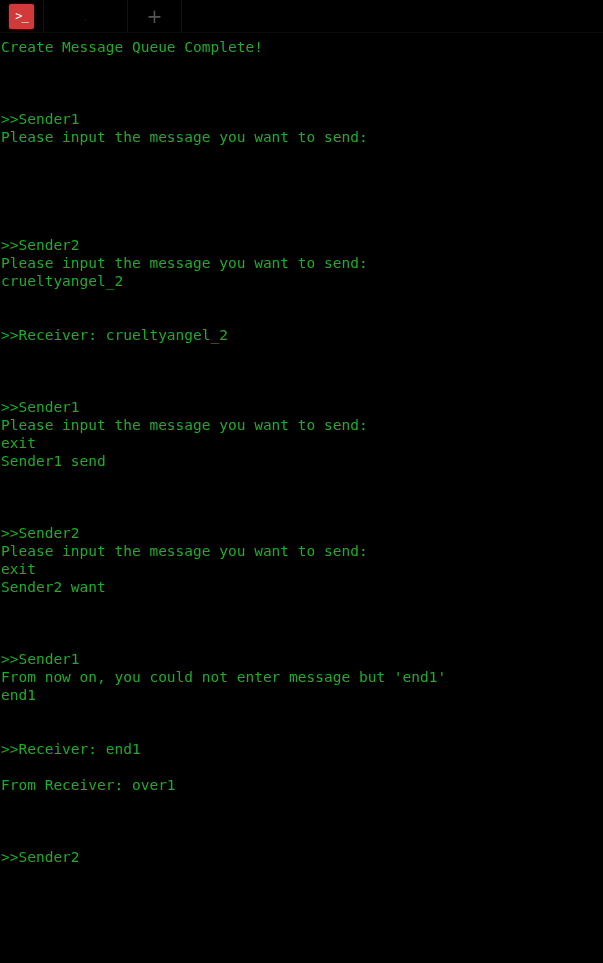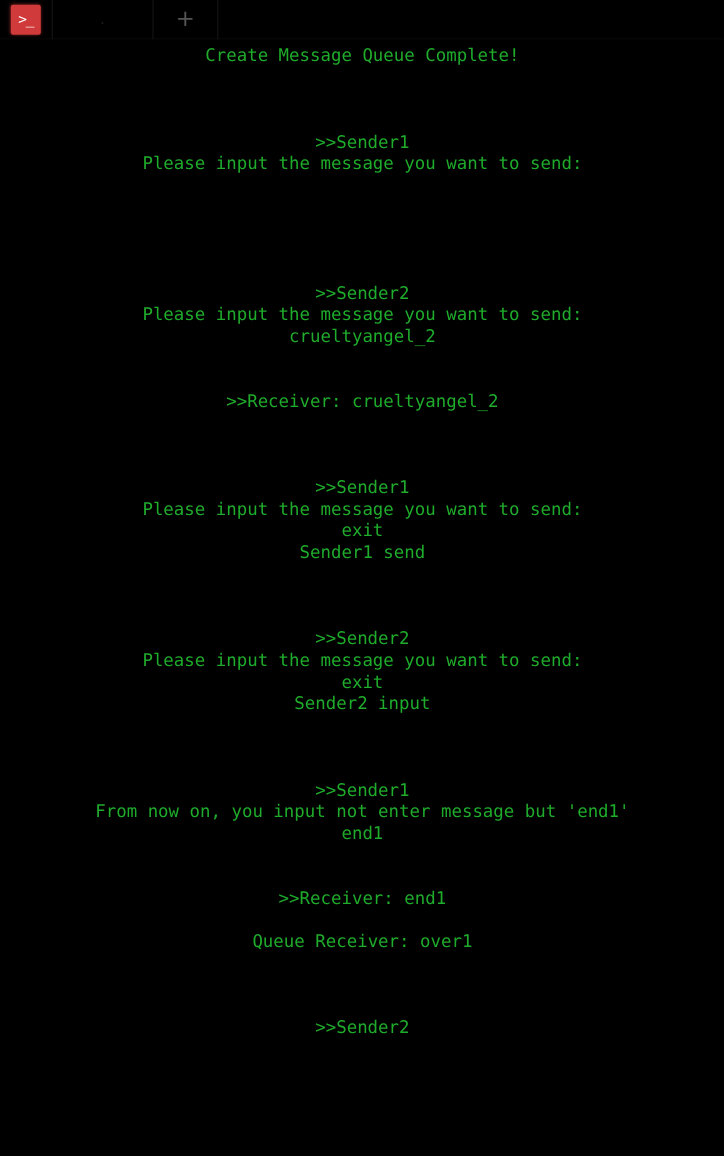--- a/index.html
+++ b/index.html
@@ -113,21 +113,20 @@
 
   .term-line {
     height: 18px;
     line-height: 18px;
     font-size: 14.5px;
     font-family: "DejaVu Sans Mono", "Liberation Mono", monospace;
     color: #1fab2b;
     white-space: pre;
     padding-left: 1px;
     letter-spacing: 0px;
-    text-align: center;
   }
 
   .term-line.blank {
     color: transparent;
   }
 </style>
 </head>
 <body>
 
 <div id="app">
@@ -176,32 +175,32 @@
         <div class="term-line">&gt;&gt;Sender1</div>
         <div class="term-line">Please input the message you want to send:</div>
         <div class="term-line">exit</div>
         <div class="term-line">Sender1 send</div>
         <div class="term-line blank">&nbsp;</div>
         <div class="term-line blank">&nbsp;</div>
         <div class="term-line blank">&nbsp;</div>
         <div class="term-line">&gt;&gt;Sender2</div>
         <div class="term-line">Please input the message you want to send:</div>
         <div class="term-line">exit</div>
-        <div class="term-line">Sender2 input</div>
+        <div class="term-line">Sender2 want</div>
         <div class="term-line blank">&nbsp;</div>
         <div class="term-line blank">&nbsp;</div>
         <div class="term-line blank">&nbsp;</div>
         <div class="term-line">&gt;&gt;Sender1</div>
-        <div class="term-line">From now on, you input not enter message but 'end1'</div>
+        <div class="term-line">From now on, you could not enter message but 'end1'</div>
         <div class="term-line">end1</div>
         <div class="term-line blank">&nbsp;</div>
         <div class="term-line blank">&nbsp;</div>
         <div class="term-line">&gt;&gt;Receiver: end1</div>
         <div class="term-line blank">&nbsp;</div>
-        <div class="term-line">Queue Receiver: over1</div>
+        <div class="term-line">From Receiver: over1</div>
         <div class="term-line blank">&nbsp;</div>
         <div class="term-line blank">&nbsp;</div>
         <div class="term-line blank">&nbsp;</div>
         <div class="term-line">&gt;&gt;Sender2</div>
         <div class="term-line blank">&nbsp;</div>
         <div class="term-line blank">&nbsp;</div>
       </div>
 
   </div>
 

